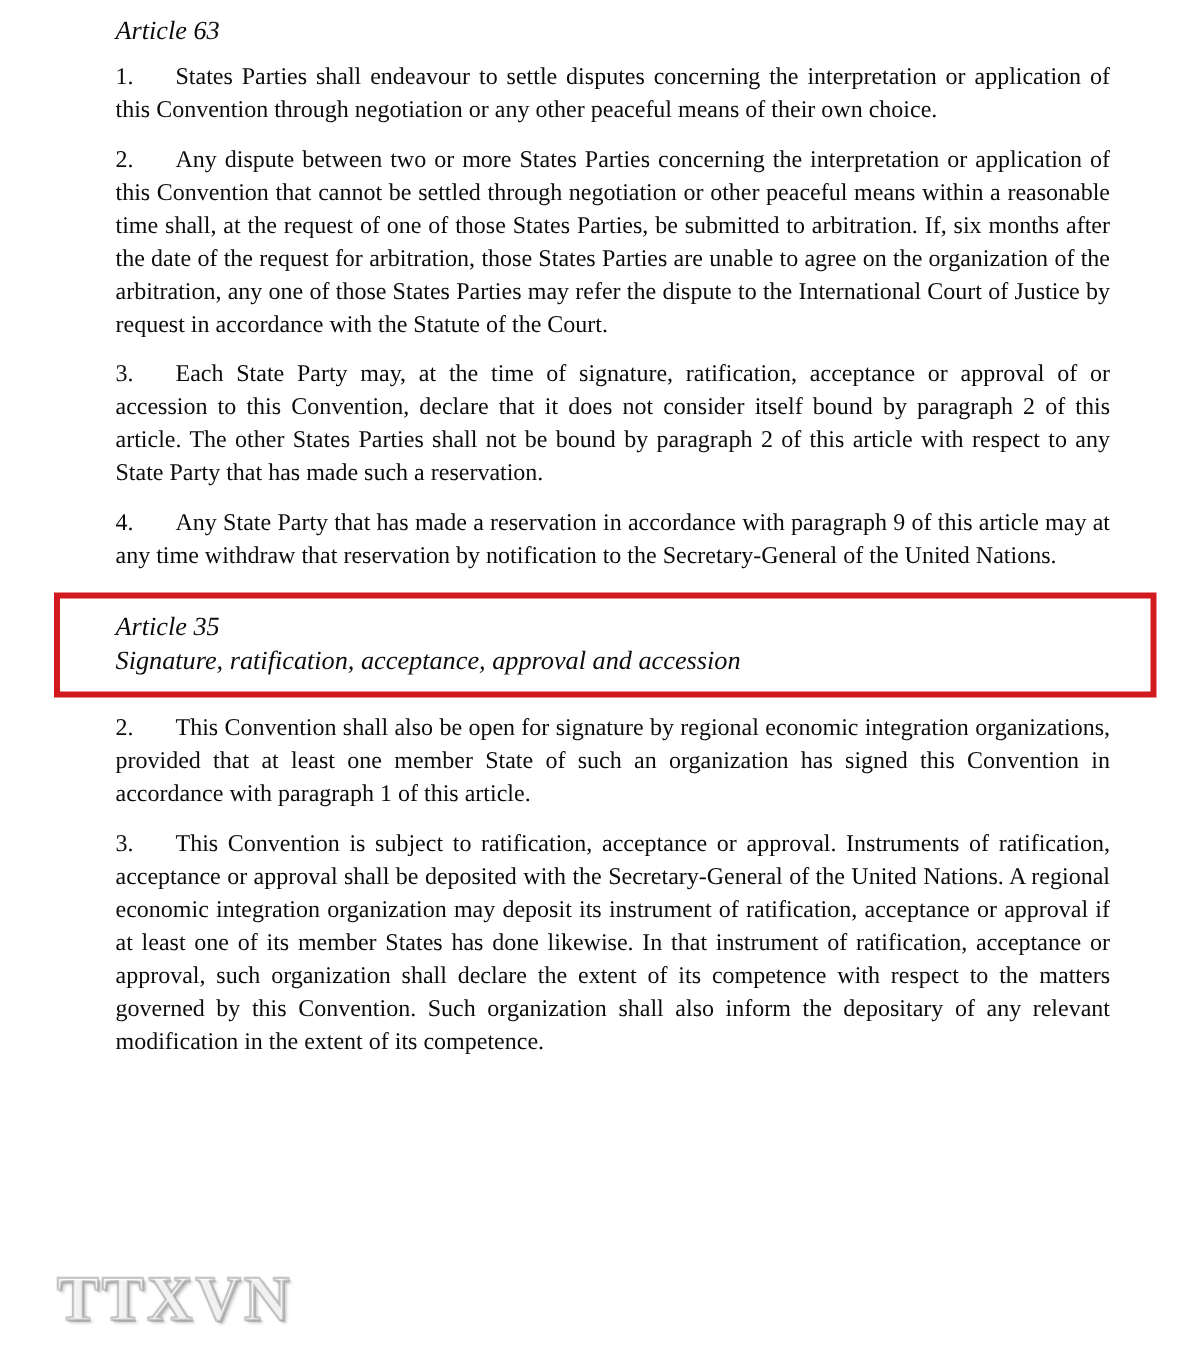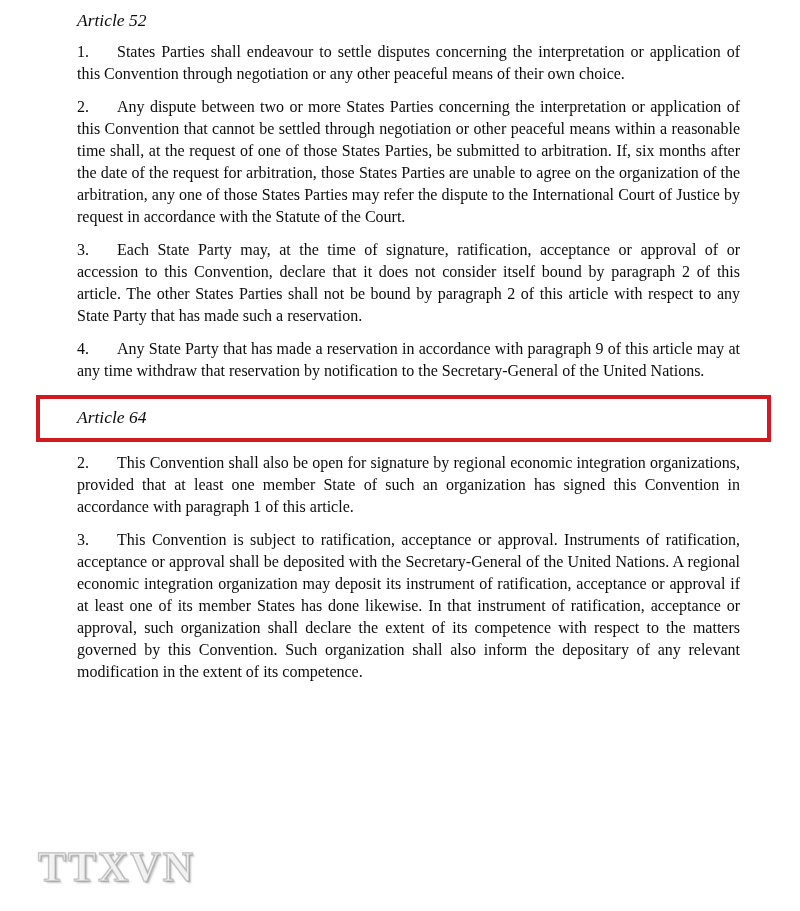--- a/index.html
+++ b/index.html
@@ -63,35 +63,36 @@
     pointer-events: none;
   }
 </style>
 </head>
 <body>
 
 <div class="page">
 
   <div class="article">
     <div class="article-heading">
-      <div>Article 52</div>
+      <div>Article 63</div>
     </div>
 
     <p class="para"><span class="num">1.</span><span>States Parties shall endeavour to settle disputes concerning the interpretation or application of this Convention through negotiation or any other peaceful means of their own choice.</span></p>
 
     <p class="para"><span class="num">2.</span><span>Any dispute between two or more States Parties concerning the interpretation or application of this Convention that cannot be settled through negotiation or other peaceful means within a reasonable time shall, at the request of one of those States Parties, be submitted to arbitration. If, six months after the date of the request for arbitration, those States Parties are unable to agree on the organization of the arbitration, any one of those States Parties may refer the dispute to the International Court of Justice by request in accordance with the Statute of the Court.</span></p>
 
     <p class="para"><span class="num">3.</span><span>Each State Party may, at the time of signature, ratification, acceptance or approval of or accession to this Convention, declare that it does not consider itself bound by paragraph 2 of this article. The other States Parties shall not be bound by paragraph 2 of this article with respect to any State Party that has made such a reservation.</span></p>
 
     <p class="para"><span class="num">4.</span><span>Any State Party that has made a reservation in accordance with paragraph 9 of this article may at any time withdraw that reservation by notification to the Secretary-General of the United Nations.</span></p>
   </div>
 
   <div class="highlight-box">
     <div class="article-heading">
-      <div>Article 64</div>
+      <div>Article 35</div>
+      <div>Signature, ratification, acceptance, approval and accession</div>
     </div>
 
   </div>
 
   <div class="article">
     <p class="para"><span class="num">2.</span><span>This Convention shall also be open for signature by regional economic integration organizations, provided that at least one member State of such an organization has signed this Convention in accordance with paragraph 1 of this article.</span></p>
 
     <p class="para"><span class="num">3.</span><span>This Convention is subject to ratification, acceptance or approval. Instruments of ratification, acceptance or approval shall be deposited with the Secretary-General of the United Nations. A regional economic integration organization may deposit its instrument of ratification, acceptance or approval if at least one of its member States has done likewise. In that instrument of ratification, acceptance or approval, such organization shall declare the extent of its competence with respect to the matters governed by this Convention. Such organization shall also inform the depositary of any relevant modification in the extent of its competence.</span></p>
   </div>
 

